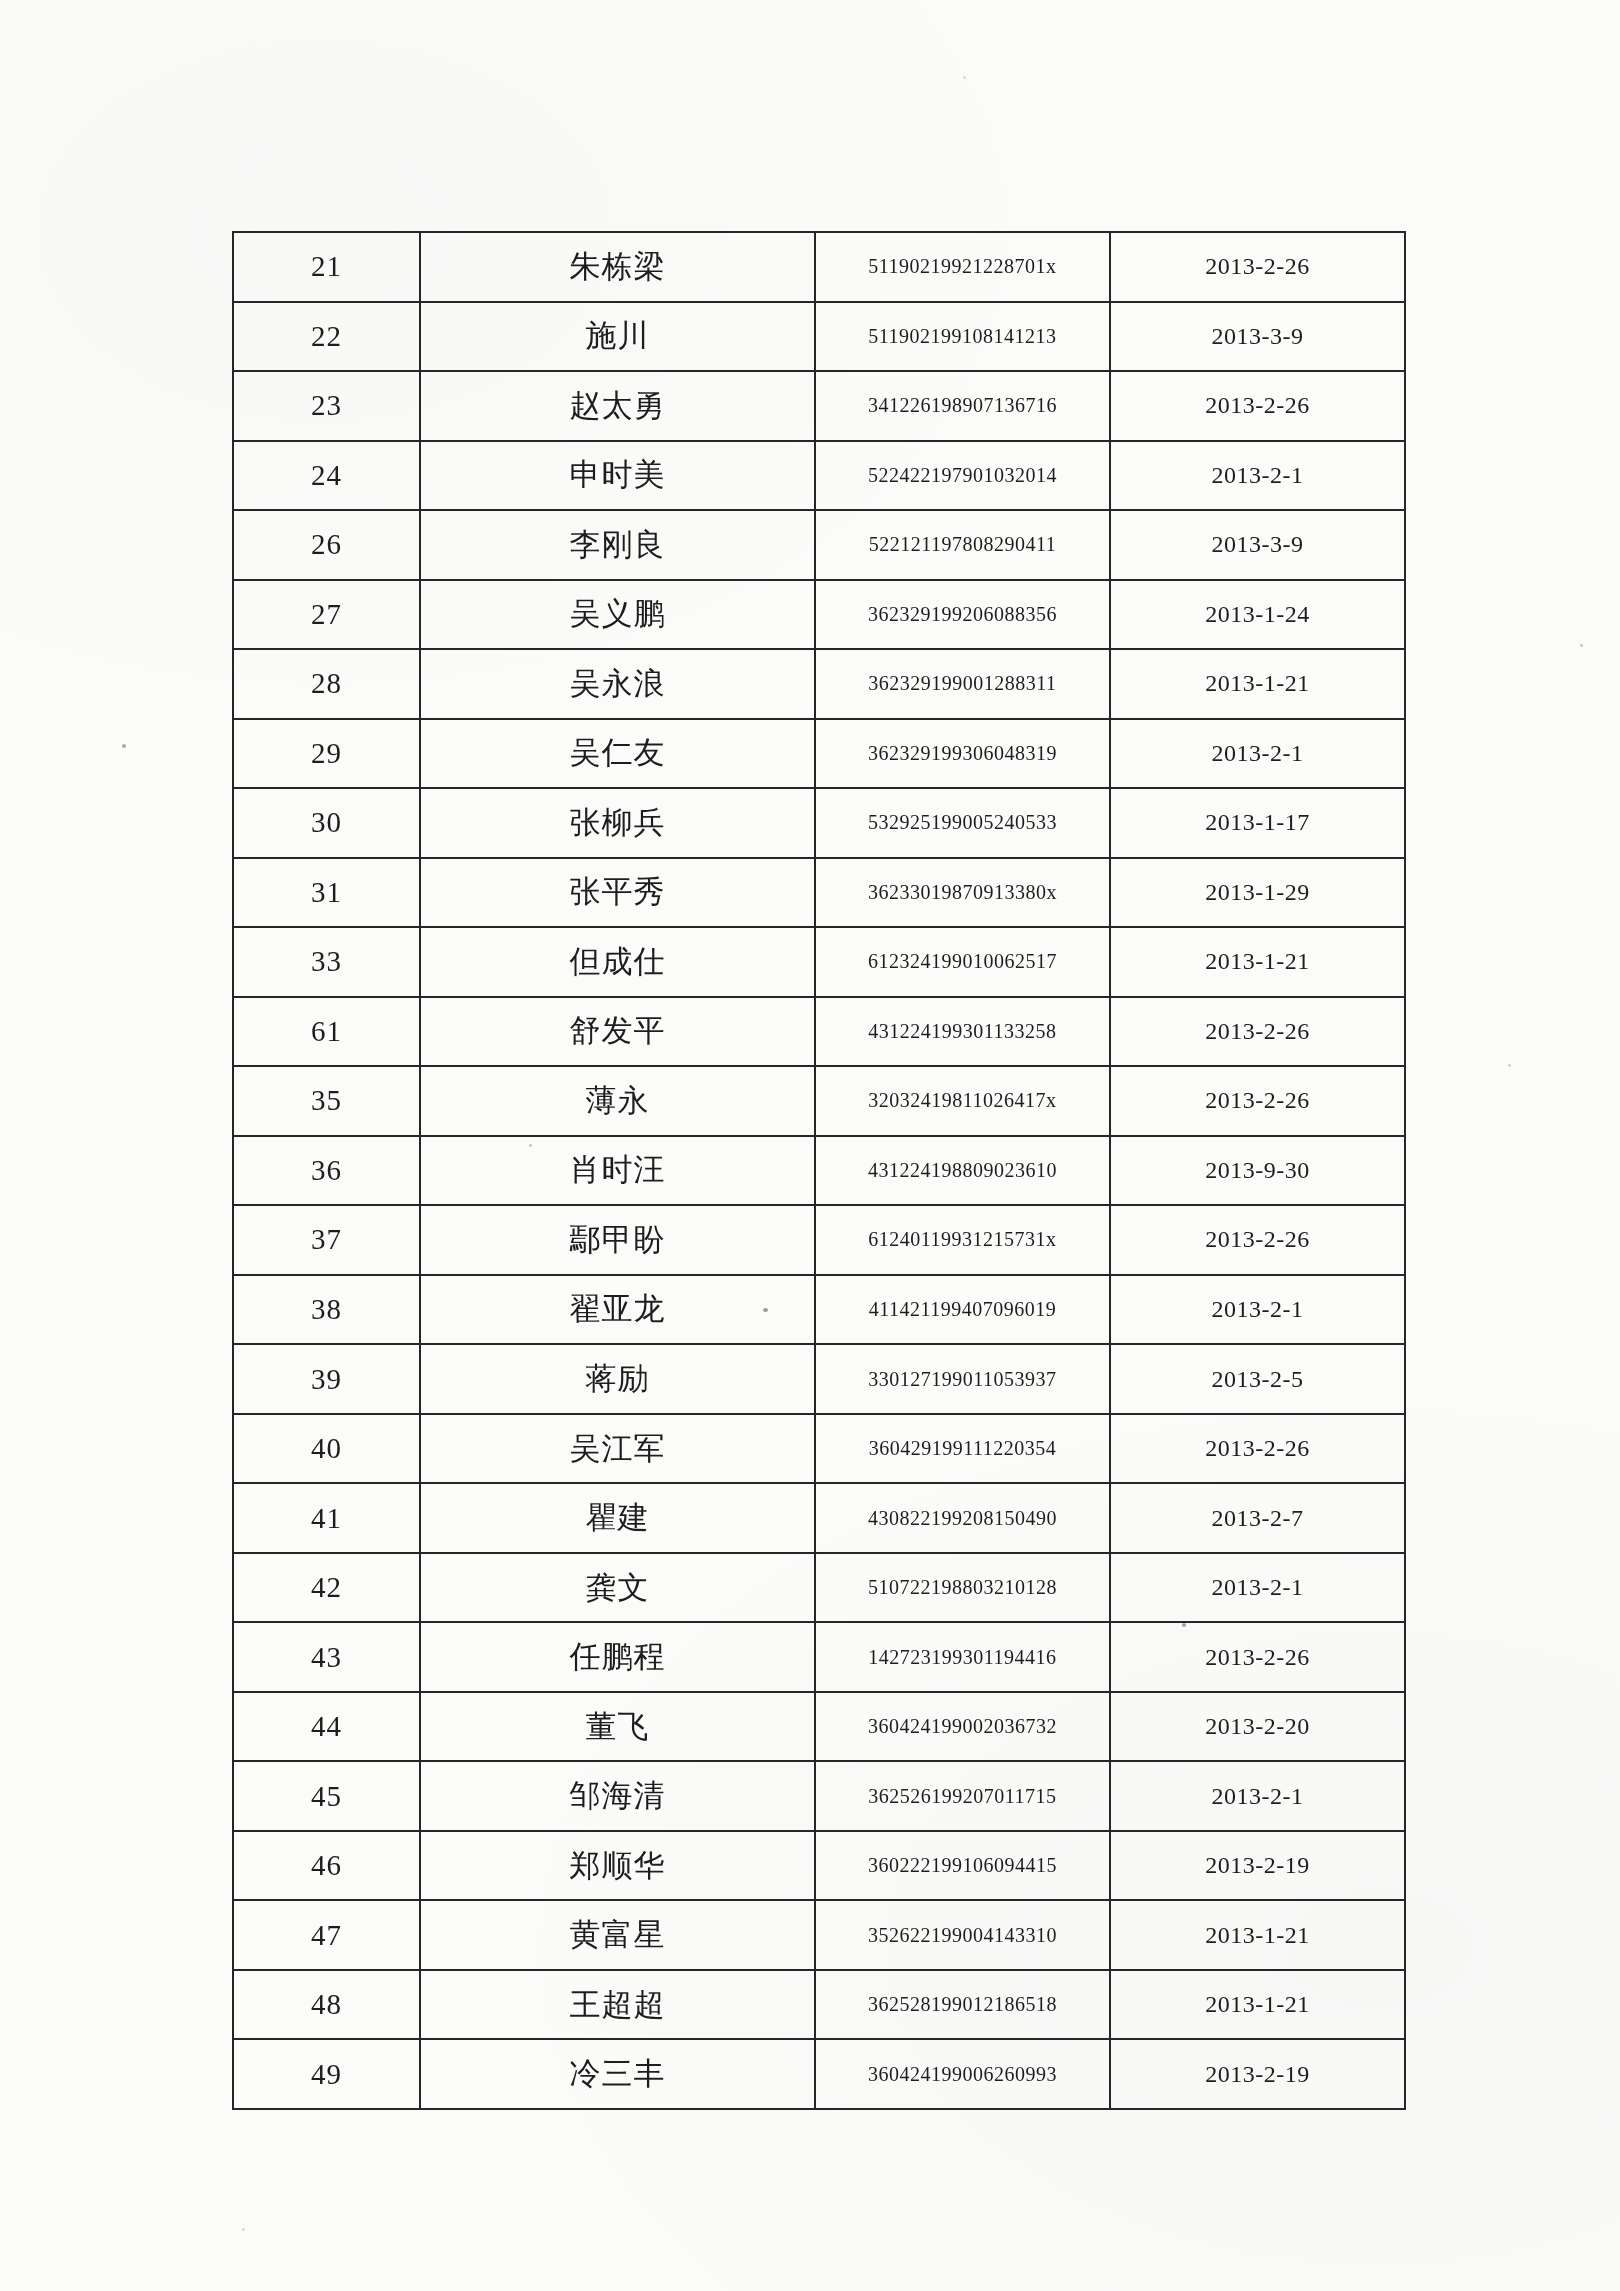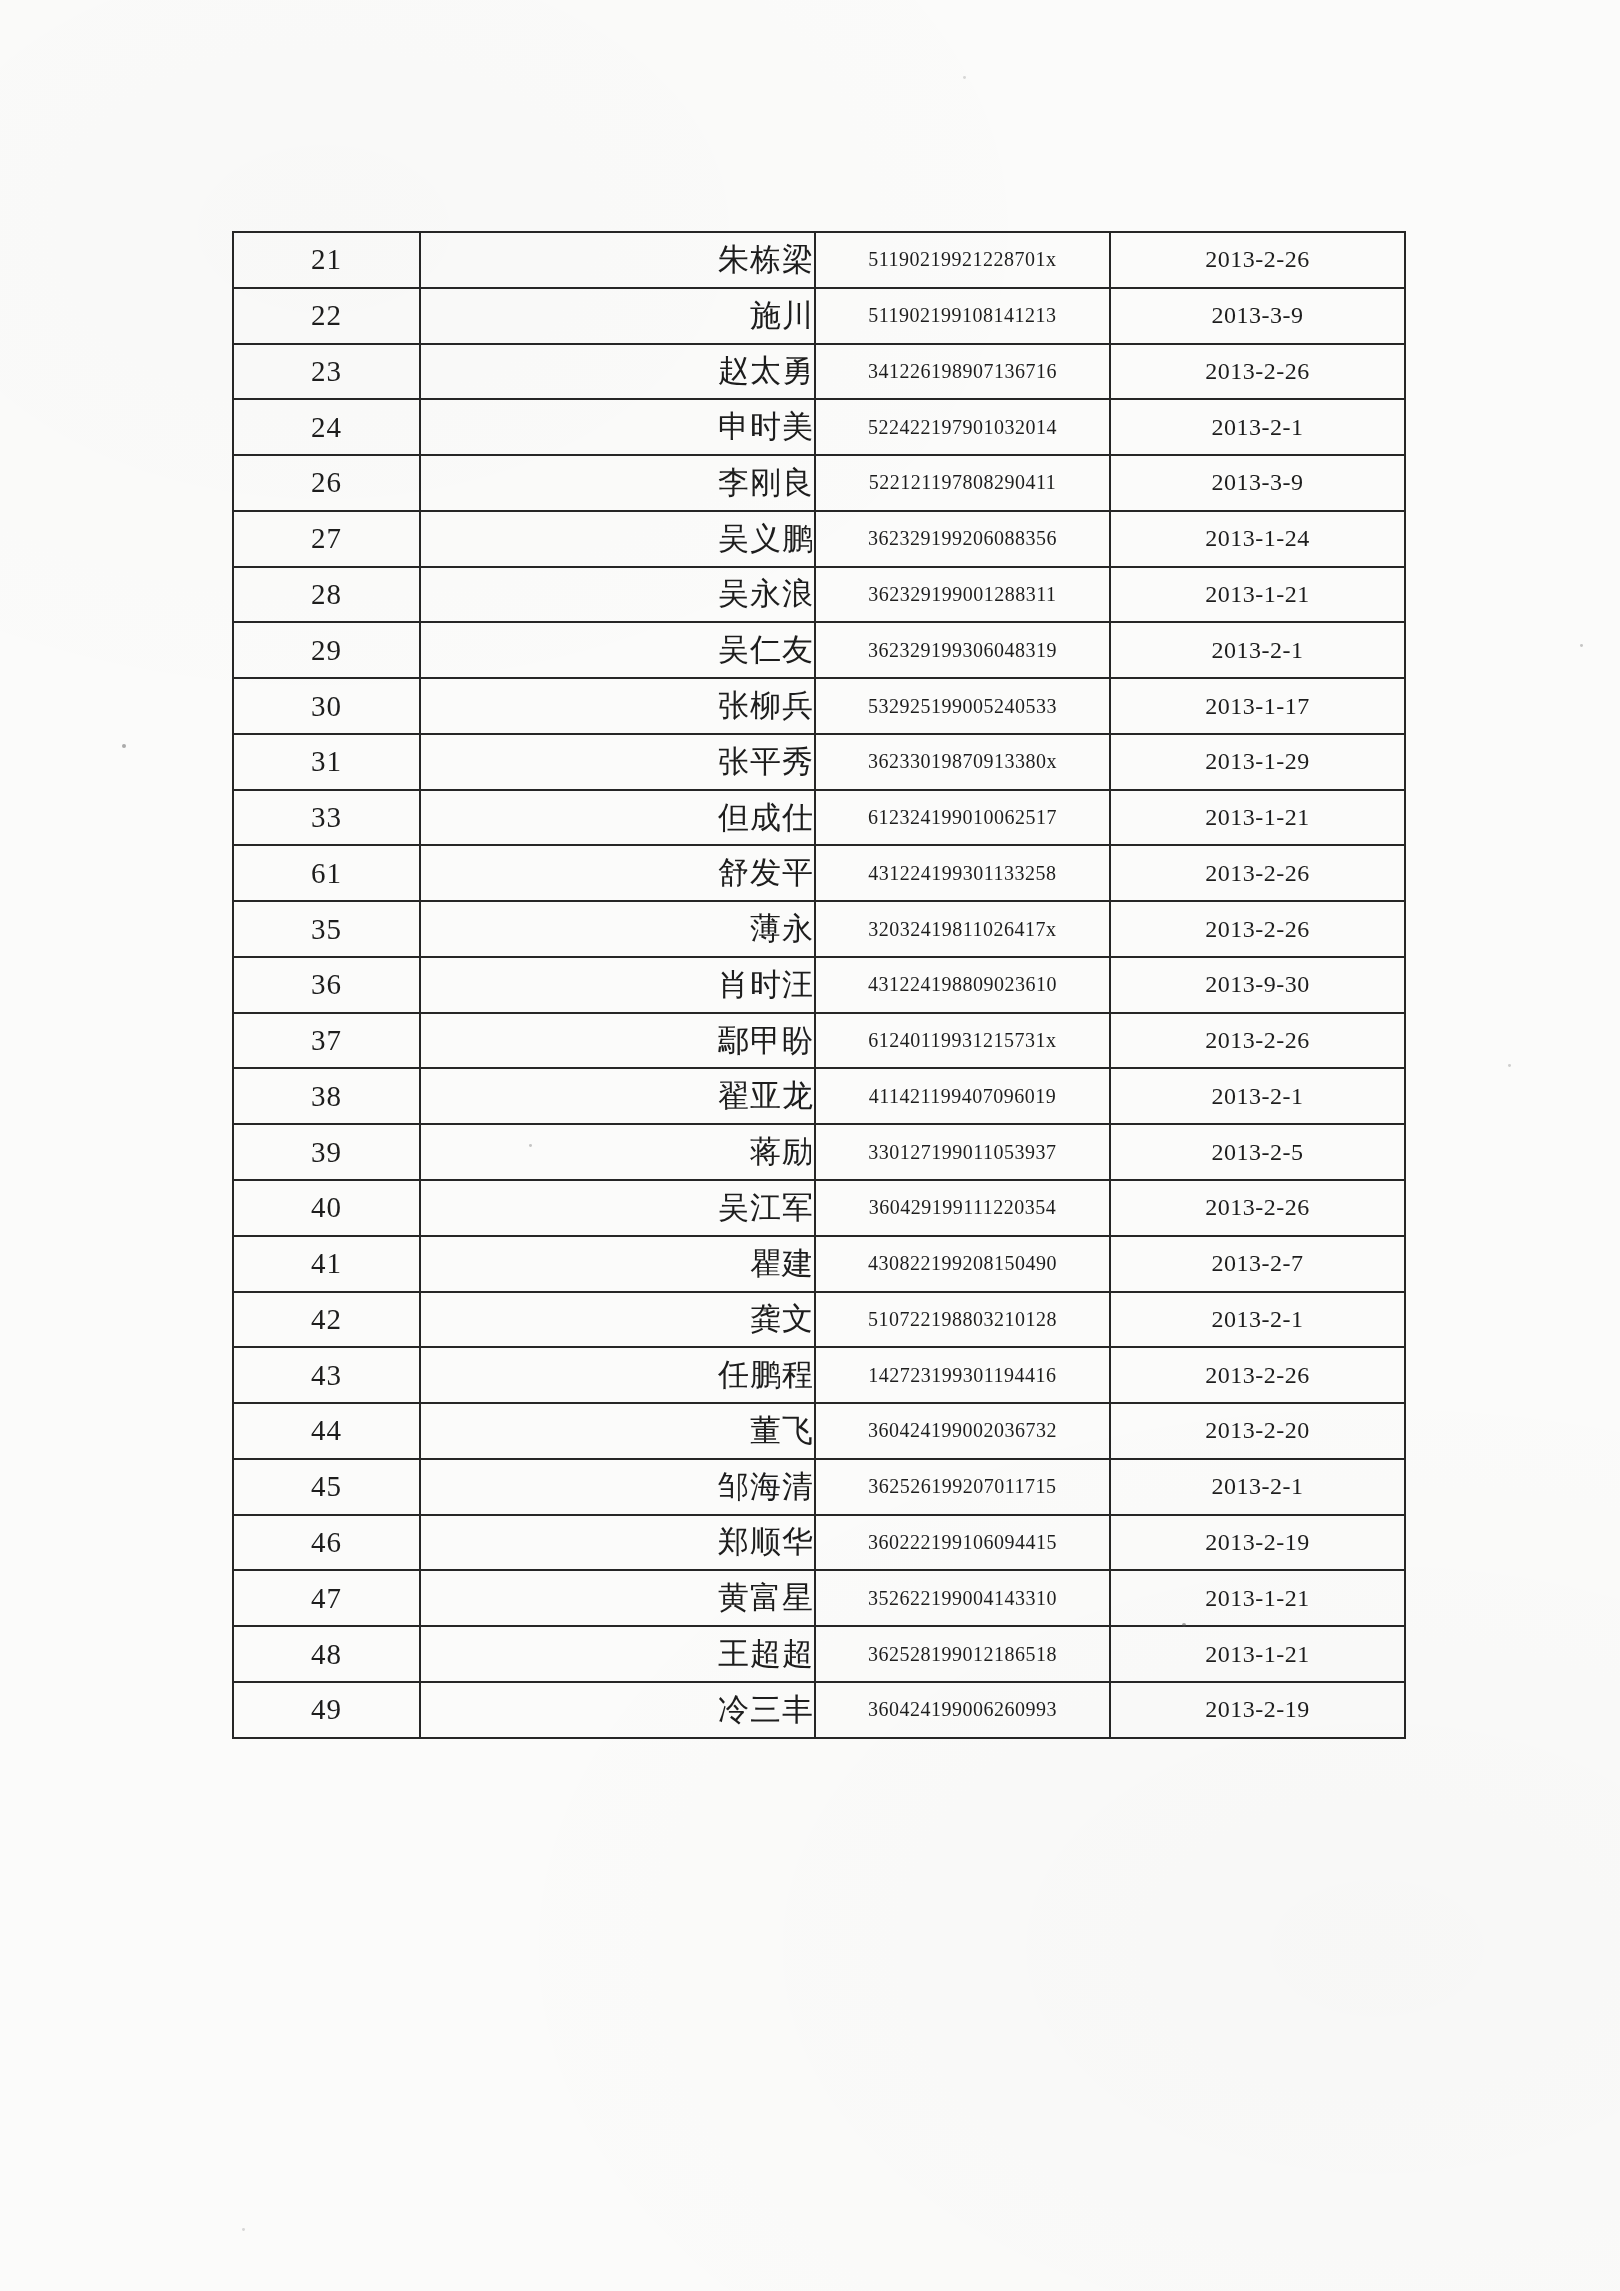--- a/index.html
+++ b/index.html
@@ -22,38 +22,38 @@
     background:
       radial-gradient(1176px 784px at 20% 10%, rgba(0,0,0,0.012), transparent 70%),
       radial-gradient(1372px 882px at 85% 85%, rgba(0,0,0,0.015), transparent 70%),
       #fbfbfa;
   }
   .roster-table {
     position: absolute;
     left: 232px;
     top: 231px;
     width: 1172px;
-    height: 1508px;
+    height: 1879px;
     border-collapse: collapse;
     table-layout: fixed;
     background: transparent;
   }
   .roster-table td {
     border: 2px solid #262626;
     text-align: center;
     vertical-align: middle;
     padding: 0;
     overflow: hidden;
     white-space: nowrap;
   }
   .roster-table {
     border: 2.9px solid #222222;
   }
   td.c0 { font-size: 29px; letter-spacing: 1px; }
-  td.c1 { font-size: 31px; letter-spacing: 1px; text-align: right; }
+  td.c1 { font-size: 31px; letter-spacing: 1px; }
   td.c2 { font-size: 20px; letter-spacing: 0.5px; }
   td.c3 { font-size: 24px; letter-spacing: 0.5px; border-radius: 21px; }
 
   
   .speck {
     position: absolute;
     background: #4a4a4a;
     border-radius: 50%;
     pointer-events: none;
   }

